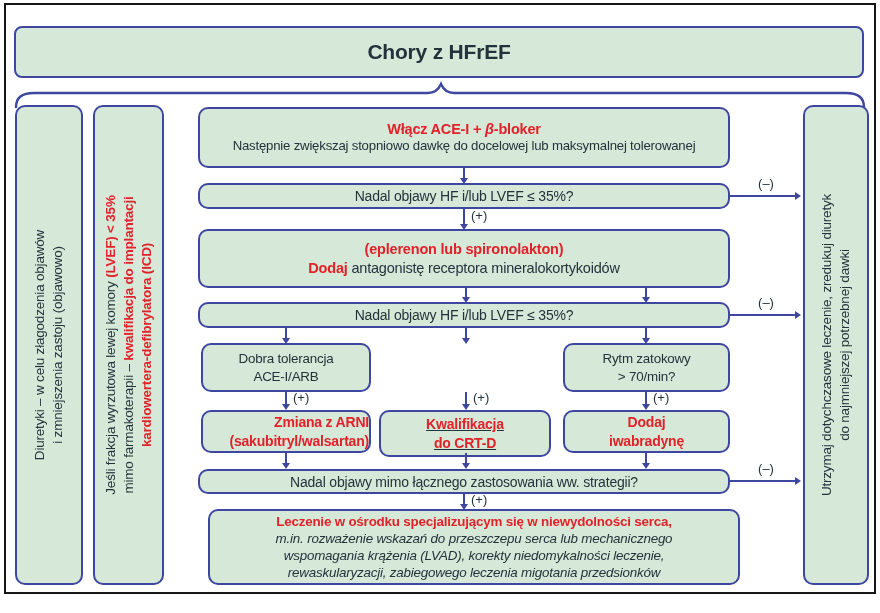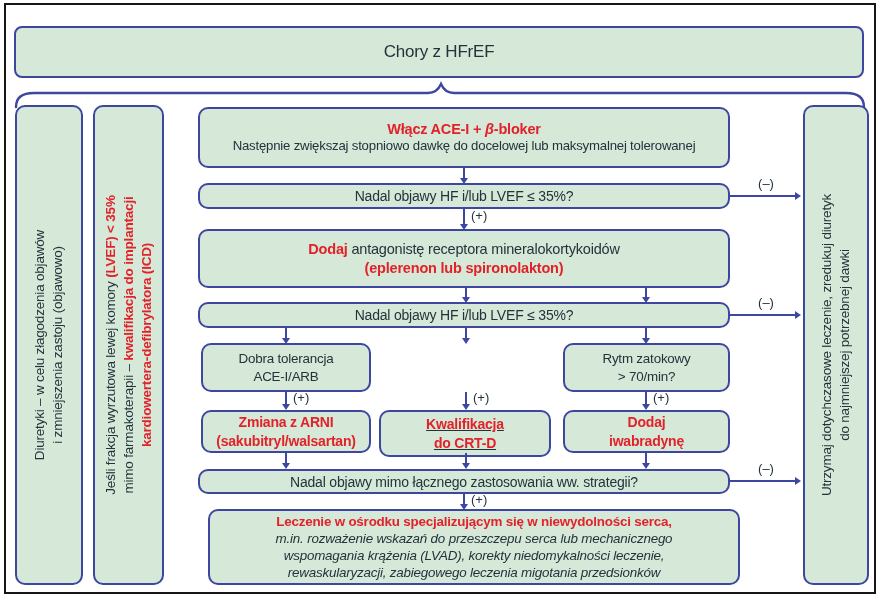--- a/index.html
+++ b/index.html
@@ -18,21 +18,21 @@
   .frame{
     position:absolute;left:4px;top:3px;width:872px;height:591px;
     border:2px solid var(--frame);box-sizing:border-box;
   }
   .gbox{
     position:absolute;background:var(--green);
     border:2.5px solid var(--navy);border-radius:10px;box-sizing:border-box;
     display:flex;flex-direction:column;align-items:center;justify-content:center;
     text-align:center;
   }
-  .title-box{font-weight:normal;font-size:17px;align-items:center;}
+  .title-box{font-weight:bold;font-size:21px;align-items:center;}
   .red{color:var(--red);font-weight:bold;}
   .beta{font-style:italic;}
   .step-title{font-size:14.5px;line-height:1.25;}
   .step-sub{font-size:13.2px;line-height:1.25;white-space:nowrap;}
   .qtext{font-size:14px;white-space:nowrap;}
   .btext{font-size:13.4px;line-height:1.3;}
   .red-box-text{font-size:14px;line-height:1.3;}
   .final-title{font-size:13.4px;line-height:1.28;}
   .final-body{font-size:13.4px;line-height:1.28;white-space:nowrap;font-style:italic;}
   .vwrap{position:absolute;left:50%;top:50%;width:460px;
@@ -94,24 +94,24 @@
   <div class="av" style="left:463px;top:168px;height:11px;"></div>
 
   <div class="gbox" style="left:198px;top:183px;width:532px;height:26px;">
     <span class="qtext">Nadal objawy HF i/lub LVEF ≤ 35%?</span>
   </div>
 
   <div class="av" style="left:463px;top:209px;height:16px;"></div>
   <span class="lbl" style="left:471px;top:208px;">(+)</span>
 
   <div class="gbox" style="left:198px;top:229px;width:532px;height:59px;">
+    <div class="step-title red">(eplerenon lub spironolakton)</div>
     <div class="step-title">
       <span class="red">Dodaj</span><span> antagonistę receptora mineralokortykoidów</span>
     </div>
-    <div class="step-title red">(eplerenon lub spironolakton)</div>
   </div>
 
   <div class="av" style="left:465px;top:288px;height:10px;"></div>
   <div class="av" style="left:645px;top:288px;height:10px;"></div>
 
   <div class="gbox" style="left:198px;top:302px;width:532px;height:26px;">
     <span class="qtext">Nadal objawy HF i/lub LVEF ≤ 35%?</span>
   </div>
 
   <div class="av" style="left:285px;top:328px;height:11px;"></div>
@@ -127,21 +127,21 @@
     <div class="btext">&gt; 70/min?</div>
   </div>
 
   <div class="av" style="left:285px;top:392px;height:13px;"></div>
   <span class="lbl" style="left:293px;top:390px;">(+)</span>
   <div class="av" style="left:465px;top:392px;height:13px;"></div>
   <span class="lbl" style="left:473px;top:390px;">(+)</span>
   <div class="av" style="left:645px;top:392px;height:13px;"></div>
   <span class="lbl" style="left:653px;top:390px;">(+)</span>
 
-  <div class="gbox" style="left:201px;top:410px;width:170px;height:43px;">
+  <div class="gbox" style="left:201px;top:410px;width:170px;height:43px;align-items:flex-end;">
     <div class="red-box-text red">Zmiana z ARNI</div>
     <div class="red-box-text red">(sakubitryl/walsartan)</div>
   </div>
   <div class="gbox" style="left:379px;top:410px;width:172px;height:47px;text-decoration:underline;">
     <div class="red-box-text red">Kwalifikacja</div>
     <div class="red-box-text red">do CRT-D</div>
   </div>
   <div class="gbox" style="left:563px;top:410px;width:167px;height:43px;">
     <div class="red-box-text red">Dodaj</div>
     <div class="red-box-text red">iwabradynę</div>

